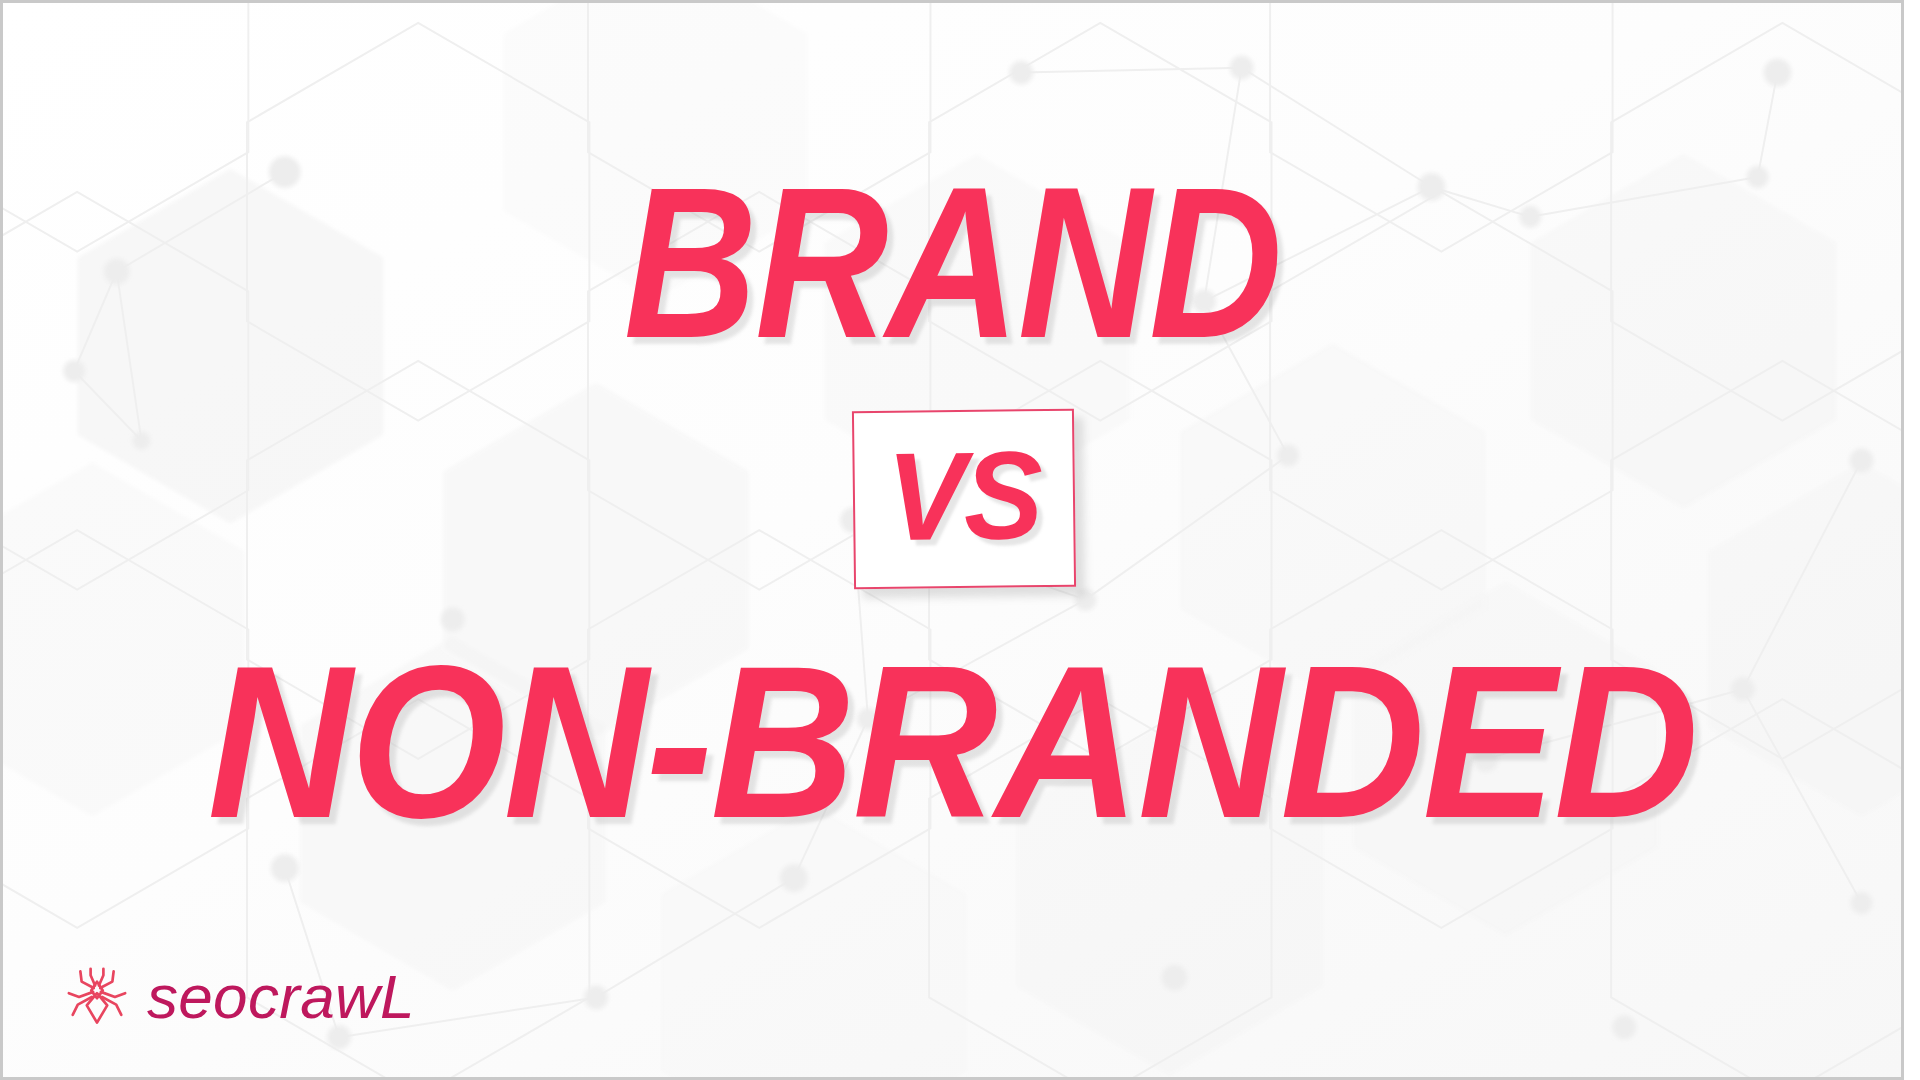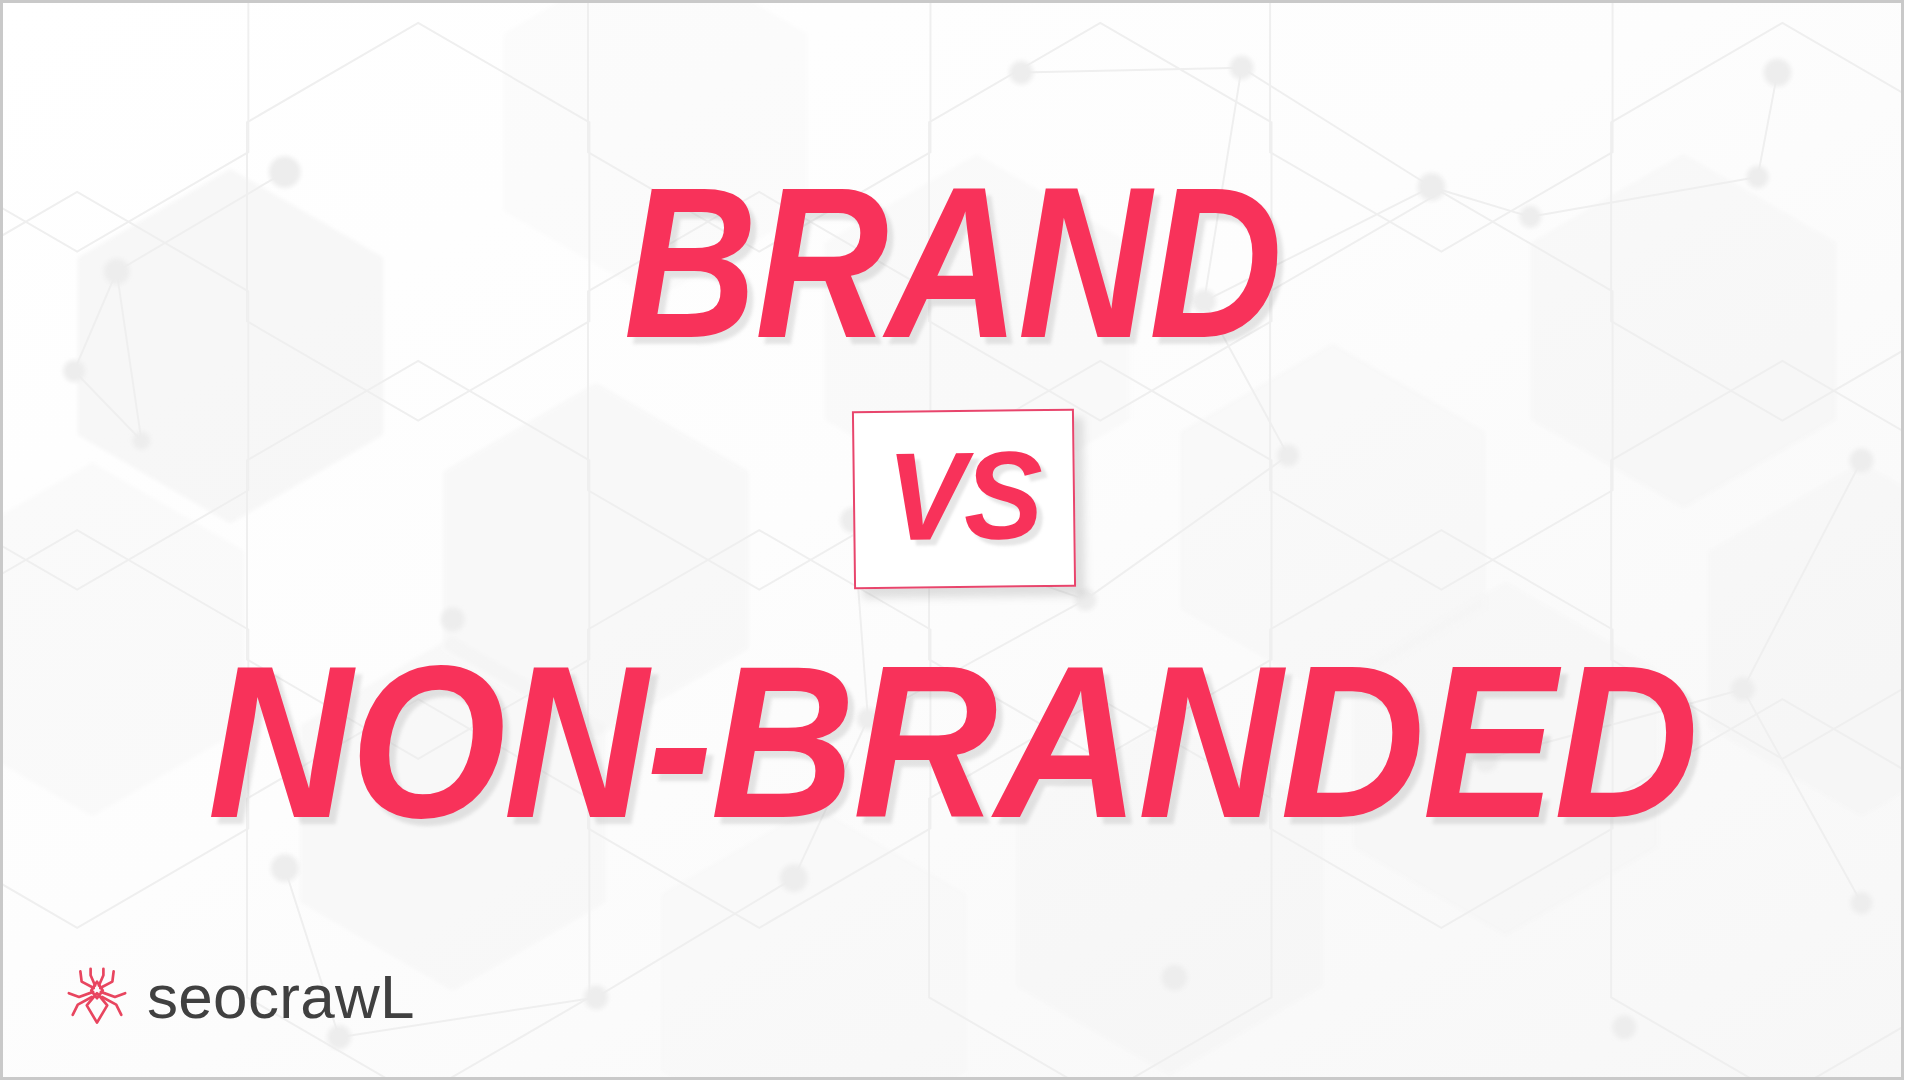--- a/index.html
+++ b/index.html
@@ -112,23 +112,24 @@
     height: 64px;
     flex: 0 0 auto;
     display: block;
   }
 
   #logo-wordmark {
     font-family: "Liberation Sans", sans-serif;
     font-weight: 300;
     font-size: 62px;
     line-height: 1;
-    color: #404040;
+    color: #be185d;
     letter-spacing: 0.005em;
     white-space: nowrap;
+    font-style: italic;
   }
 </style>
 </head>
 <body>
 
 <div id="canvas">
 
   <svg id="bg-pattern" viewBox="0 0 1920 1080" preserveAspectRatio="none" aria-hidden="true">
     <defs>
       <linearGradient id="bgGrad" x1="0" y1="0" x2="1" y2="1">

